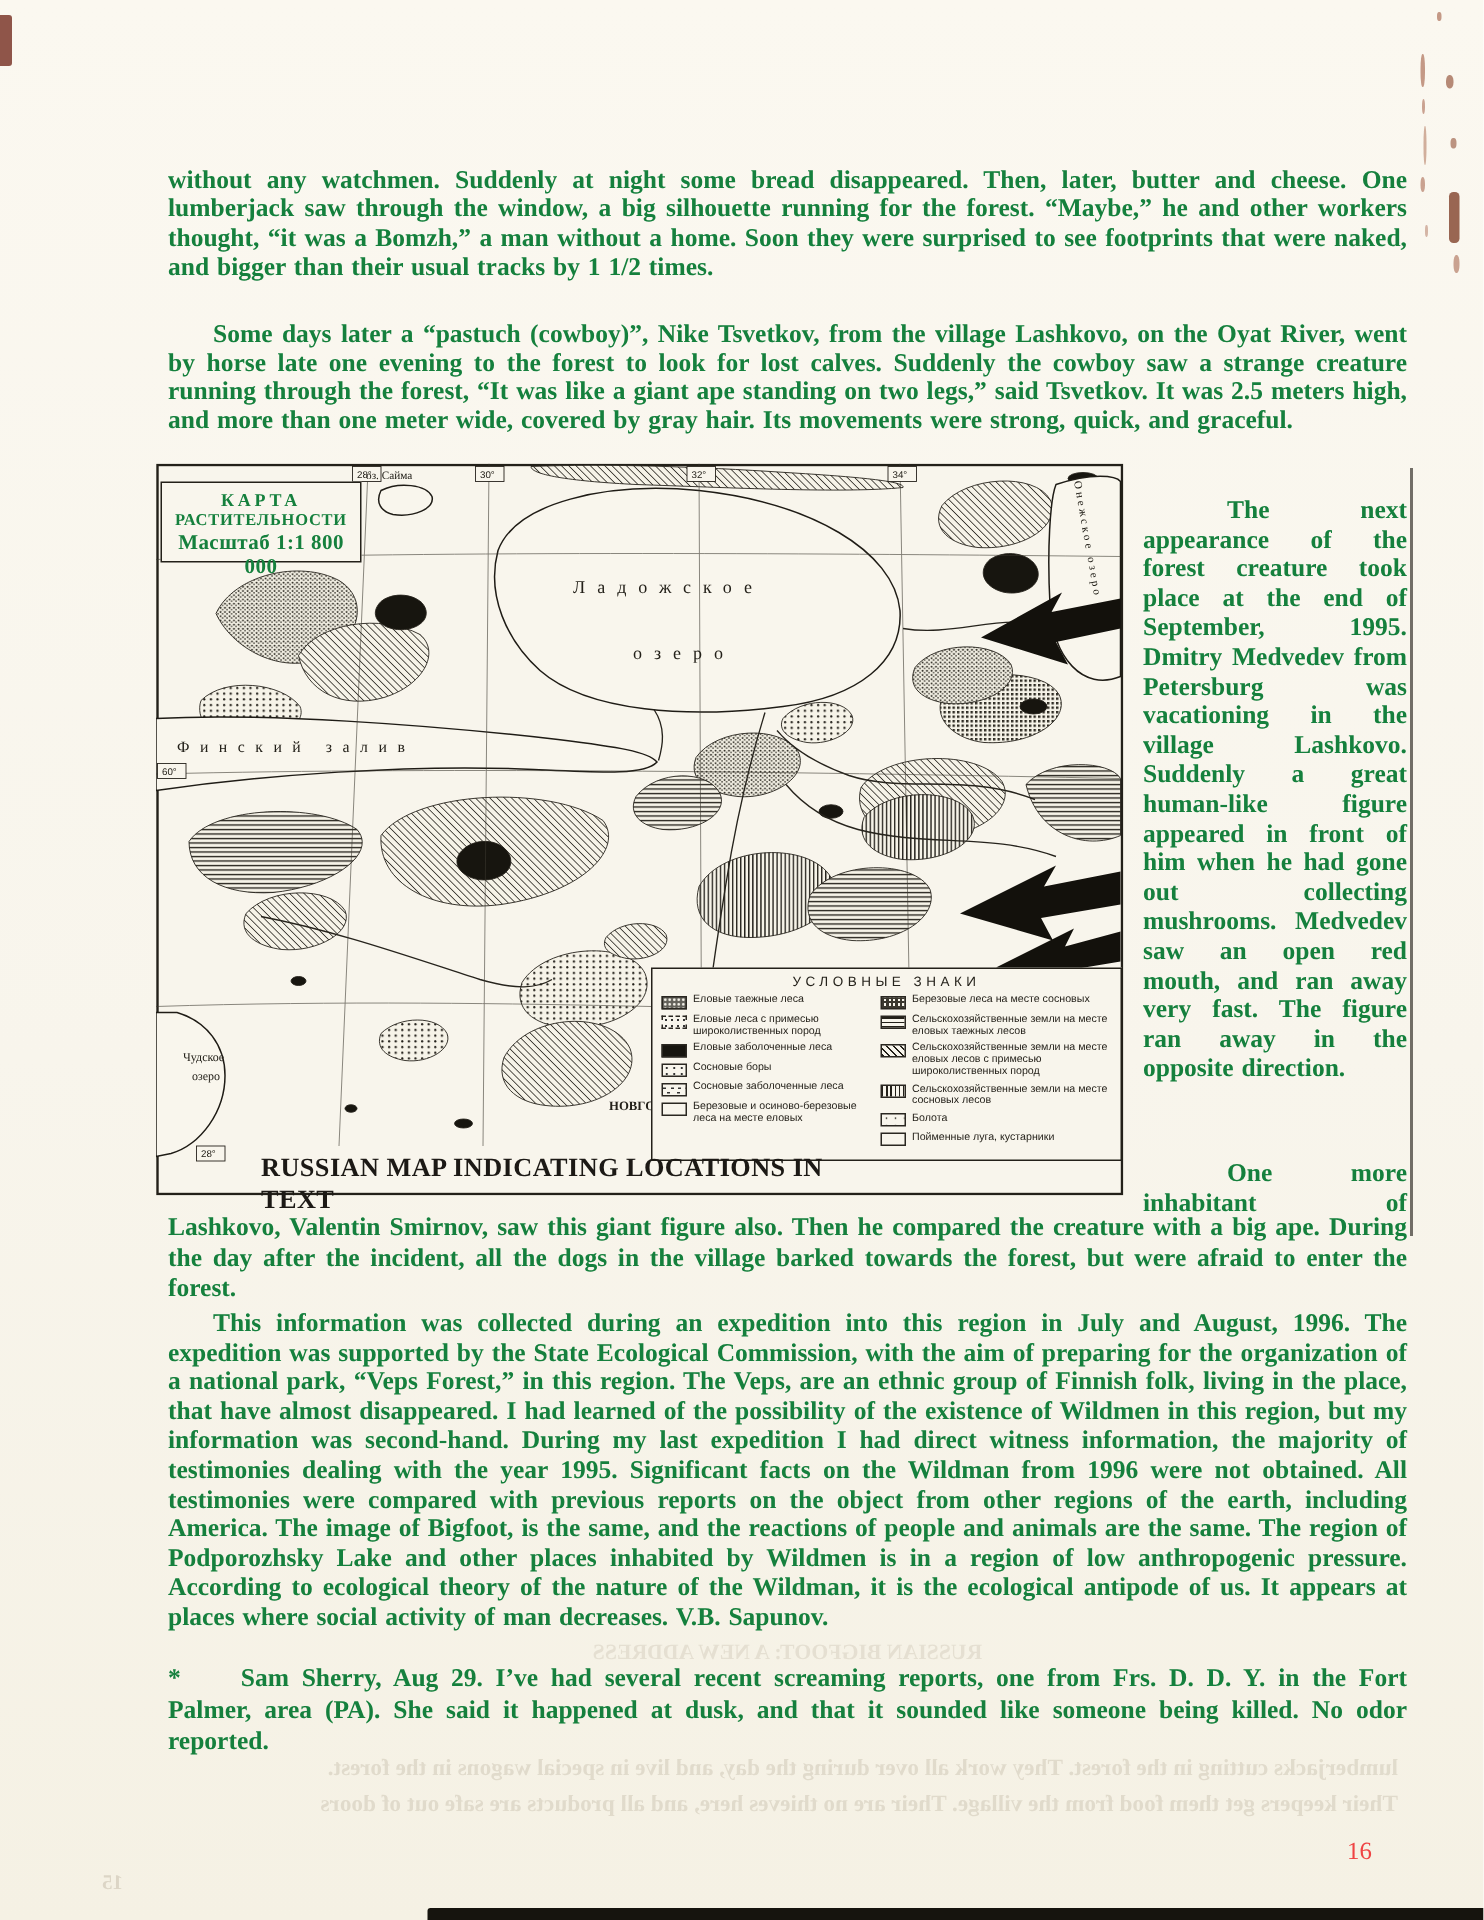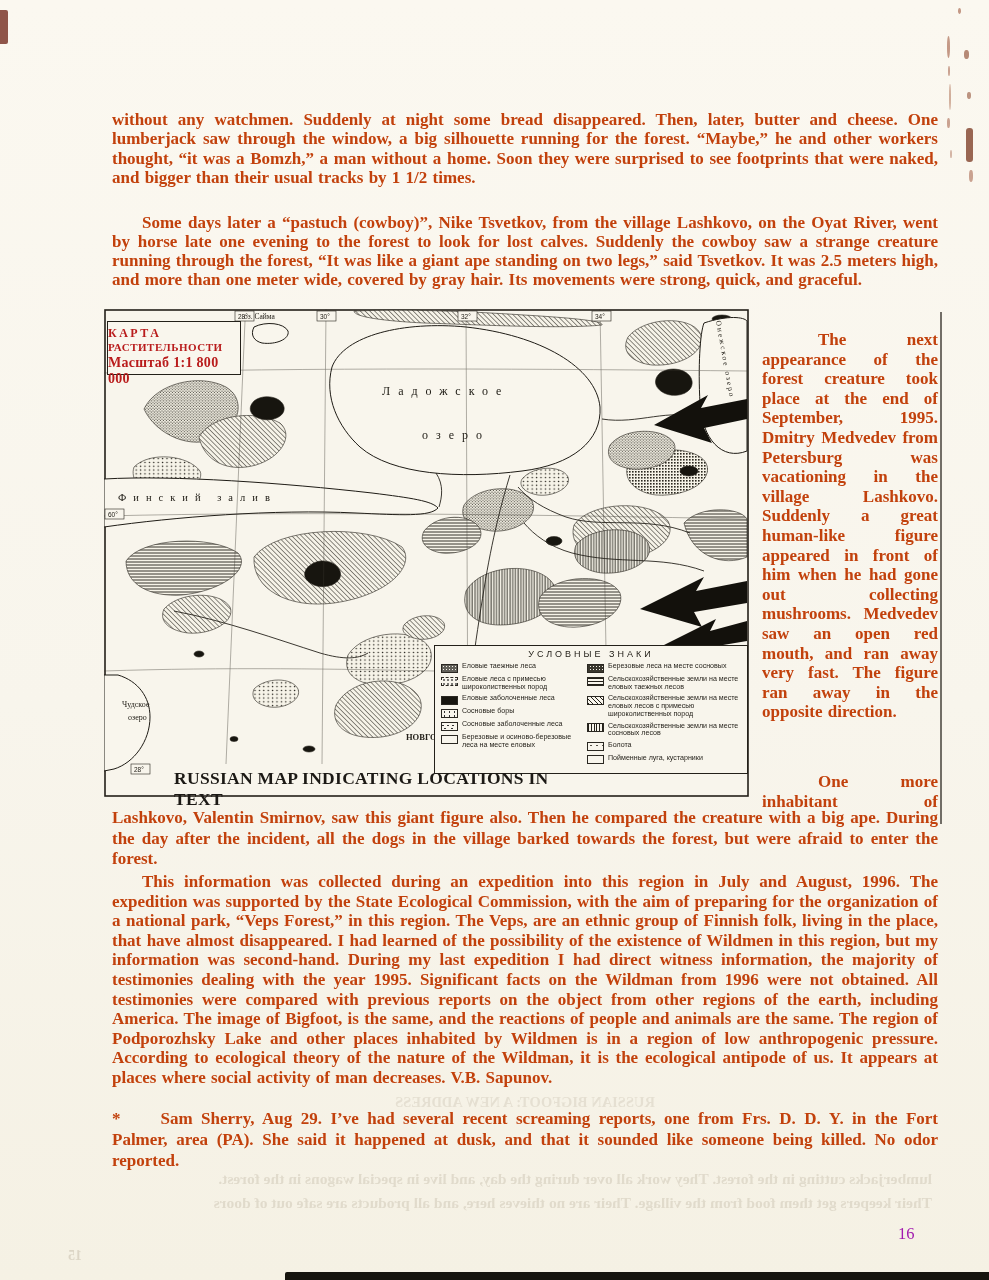--- a/index.html
+++ b/index.html
@@ -4,31 +4,31 @@
 <style>
   html,body{margin:0;padding:0;}
   body{
     width:989px;height:1280px;position:relative;overflow:hidden;
     background:linear-gradient(180deg,#fbf8f0 0%,#f8f5ec 55%,#f5f1e4 100%);
     font-family:"Liberation Serif","DejaVu Serif",serif;
     color:#1b1813;
   }
   .txt{
     position:absolute;font-weight:700;text-align:justify;
-    font-size:17px;line-height:19.4px;color:#c2410c;
+    font-size:17px;line-height:19.4px;color:#15803d;
     word-spacing:1px;
   }
   .indent{text-indent:30px;}
   
   .map-fig{position:absolute;left:104px;top:309px;width:525px;height:488px;}
   .map-fig svg{position:absolute;left:0;top:0;}
   .map-titlebox{
     position:absolute;left:3px;top:12px;width:132px;height:52px;
-    background:#f9f6ed;border:1.5px solid #232019;
-    font-weight:700;color:#b91c1c;
+    background:#f9f6ed;border:1.5px solid #232019;text-align:center;
+    font-weight:700;color:#15803d;
   }
   .map-titlebox .t1{font-size:12px;letter-spacing:2.5px;margin-top:4px;}
   .map-titlebox .t2{font-size:11px;letter-spacing:.5px;}
   .map-titlebox .t3{font-size:14px;font-weight:700;margin-top:2px;letter-spacing:.3px;}
   .legend{
     position:absolute;left:330px;top:336px;width:312px;height:127px;
     background:#f8f5ec;border:1px solid #232019;
     font-family:"Liberation Sans","DejaVu Sans",sans-serif;color:#26231c;
   }
   .legend-hdr{text-align:center;font-size:9px;letter-spacing:3px;font-weight:400;margin-top:3px;}
@@ -47,21 +47,21 @@
   .sw-hl{background-image:repeating-linear-gradient(0deg,#232019 0 1px,transparent 1px 3px);}
   .sw-diag{background-image:repeating-linear-gradient(45deg,#232019 0 1px,transparent 1px 3.2px);}
   .sw-vl{background-image:repeating-linear-gradient(90deg,#232019 0 1px,transparent 1px 2.8px);}
   .sw-bog{background-image:radial-gradient(circle,#55524a 0 .5px,transparent .8px);background-size:6px 5px;}
   .map-caption{
     position:absolute;left:70px;right:70px;top:459px;
     font-size:17.5px;font-weight:700;letter-spacing:.3px;color:#1c1915;
   }
   
   .col-rule{position:absolute;left:940px;top:312px;width:1.5px;height:512px;background:#44403a;opacity:.75;}
-  .pageno{position:absolute;left:898px;top:1224px;font-size:16.5px;font-weight:400;color:#a21caf;}
+  .pageno{position:absolute;left:898px;top:1224px;font-size:16.5px;font-weight:400;color:#ef4444;}
   .bleed{position:absolute;transform:scaleX(-1);opacity:.15;color:#6e5c40;filter:blur(.4px);font-weight:700;}
   .edge-bar{position:absolute;left:285px;top:1272px;width:704px;height:8px;background:#16140e;border-radius:2px 0 0 0;}
   .stain{position:absolute;border-radius:45%;}
   .s1{left:947px;top:36px;width:3px;height:22px;background:#8d3a1c;opacity:.5;}
   .s2{left:948px;top:66px;width:2px;height:10px;background:#8d3a1c;opacity:.45;}
   .s3{left:949px;top:84px;width:2px;height:26px;background:#93421f;opacity:.4;}
   .s4{left:947px;top:118px;width:3px;height:10px;background:#8d3a1c;opacity:.45;}
   .s5{left:964px;top:50px;width:5px;height:9px;background:#7e2f12;opacity:.55;}
   .s6{left:967px;top:92px;width:4px;height:7px;background:#7e2f12;opacity:.5;}
   .s7{left:966px;top:128px;width:7px;height:34px;background:#6f2810;opacity:.7;border-radius:3px;}

